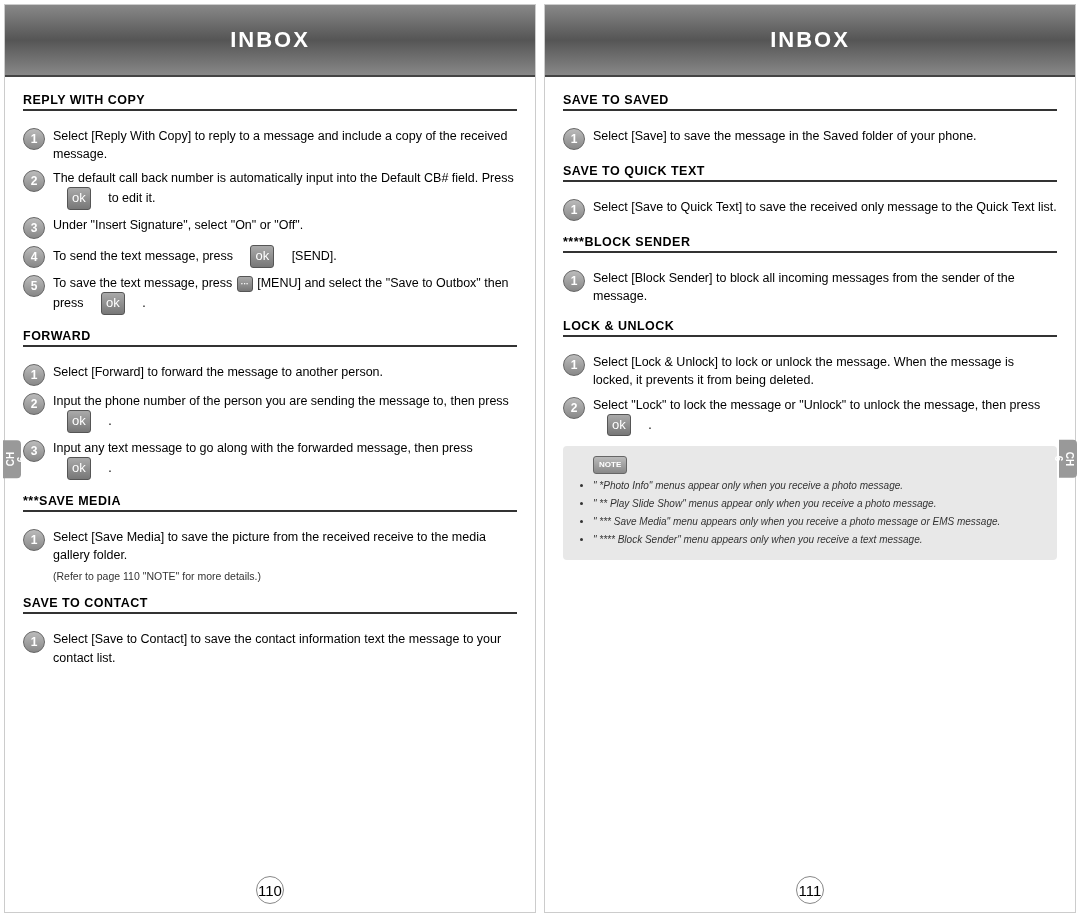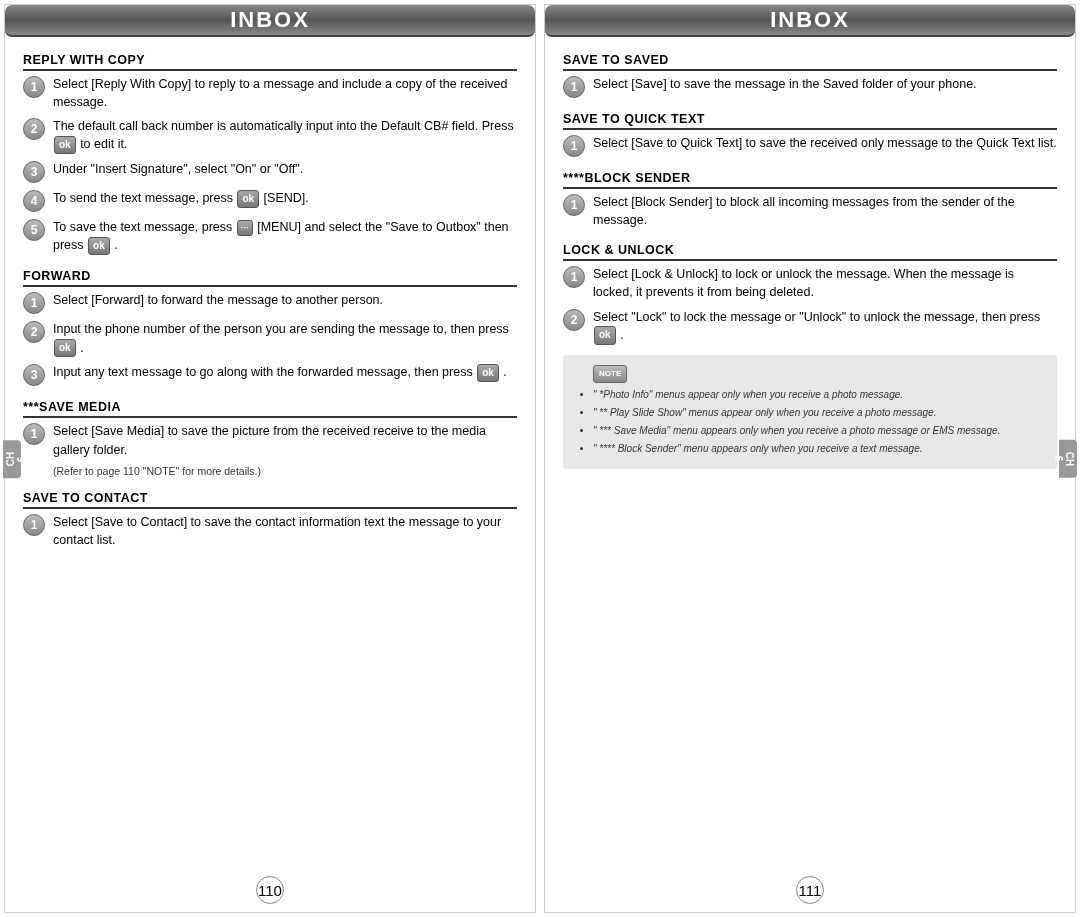--- a/index.html
+++ b/index.html
@@ -20,35 +20,34 @@
       margin: 4px;
       position: relative;
     }
     .page-header {
       background: linear-gradient(to bottom, #888, #555, #888);
       color: white;
       text-align: center;
       font-size: 22px;
       font-weight: bold;
       letter-spacing: 2px;
-      padding: 2px 0;
+      padding: 22px 0;
       border-bottom: 2px solid #444;
-      border-radius: 7px;
     }
     .page-content {
       flex: 1;
       padding: 16px 18px 30px 18px;
       overflow: hidden;
     }
     .section-title {
       font-weight: bold;
       font-size: 12.5px;
       border-bottom: 2px solid #333;
       padding-bottom: 2px;
-      margin-bottom: 4px;
+      margin-bottom: 16px;
       margin-top: 14px;
       text-transform: uppercase;
       letter-spacing: 0.5px;
     }
     .section-title:first-child {
       margin-top: 0;
     }
     .step {
       display: flex;
       align-items: flex-start;
@@ -72,27 +71,27 @@
     }
     .step-text {
       flex: 1;
       line-height: 1.45;
       font-size: 12.5px;
     }
     .ok-btn {
       display: inline-block;
       background: linear-gradient(to bottom, #aaa, #777);
       color: white;
-      font-size: 10px;
-      font-weight: bold;
+      font-size: 13px;
+      font-weight: normal;
       padding: 1px 4px;
       border-radius: 3px;
       border: 1px solid #555;
       vertical-align: middle;
-      margin: 0 1px;
+      margin: 0 14px;
     }
     .menu-btn {
       display: inline-block;
       background: linear-gradient(to bottom, #aaa, #777);
       color: white;
       font-size: 8px;
       font-weight: bold;
       padding: 1px 3px;
       border-radius: 3px;
       border: 1px solid #555;

